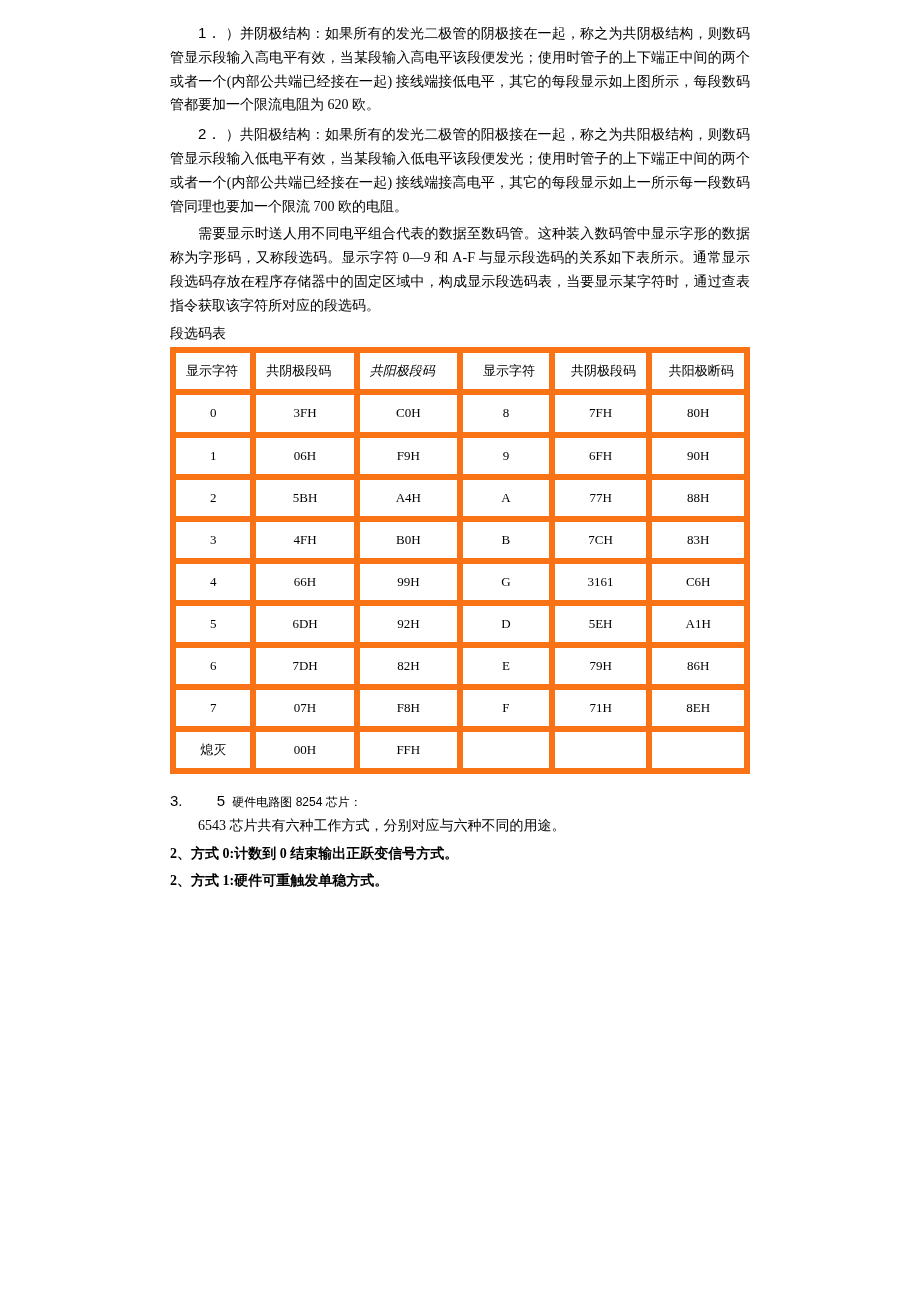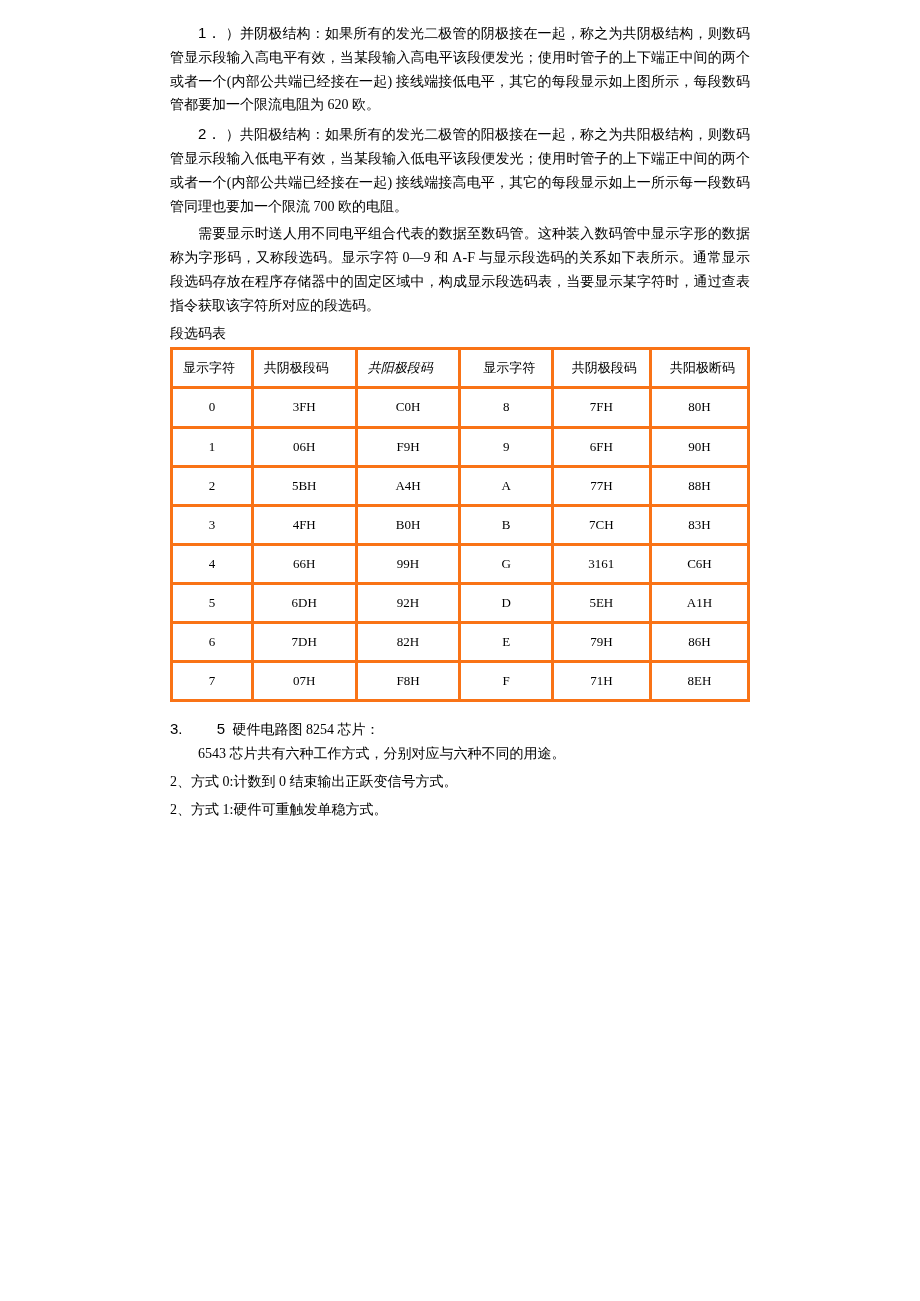--- a/index.html
+++ b/index.html
@@ -28,21 +28,21 @@
       margin-top: 2px;
       margin-bottom: 2px;
     }
     table {
       border-collapse: collapse;
       width: 100%;
       margin-bottom: 14px;
       table-layout: fixed;
     }
     th, td {
-      border: 3px solid #f97316;
+      border: 6px solid #f97316;
       padding: 7px 4px;
       font-size: 13px;
       font-family: "SimSun", "宋体", serif;
     }
     th {
       font-weight: normal;
       text-align: left;
       padding-left: 10px;
     }
     th.center, td {
@@ -53,36 +53,37 @@
     th:nth-child(3) { width: 18%; font-style: italic; }
     th:nth-child(4) { width: 16%; }
     th:nth-child(5) { width: 17%; }
     th:nth-child(6) { width: 17%; margin-left: 40px; }
     .sec3 {
       font-family: Arial, sans-serif;
       font-size: 15px;
       margin-top: 6px;
     }
     .sec3-inner {
-      font-family: Liberation Serif, serif;
-      font-size: 14px;
+      font-family: Liberation Sans, sans-serif;
+      font-size: 12px;
     }
     .sec5num {
       font-family: Arial, sans-serif;
       font-size: 15px;
       margin-left: 30px;
       margin-right: 4px;
     }
     .subline {
       text-indent: 2em;
       margin-bottom: 4px;
     }
     .leftline {
       margin-top: 4px;
       margin-bottom: 4px;
+      font-weight: bold;
     }
   </style>
 </head>
 <body>
 
 <div class="para indent">
   <span class="numlabel">1．</span><span>）并阴极结构：如果所有的发光二极管的阴极接在一起，称之为共阴极结构，则数码管显示段输入高电平有效，当某段输入高电平该段便发光；使用时管子的上下端正中间的两个或者一个(内部公共端已经接在一起) 接线端接低电平，其它的每段显示如上图所示，每段数码管都要加一个限流电阻为 620 欧。</span>
 </div>
 
 <div class="para indent">
@@ -164,20 +165,28 @@
         <td>86H</td>
       </tr>
       <tr>
         <td>7</td>
         <td>07H</td>
         <td>F8H</td>
         <td>F</td>
         <td>71H</td>
         <td>8EH</td>
       </tr>
+      <tr>
+        <td>熄灭</td>
+        <td>00H</td>
+        <td>FFH</td>
+        <td></td>
+        <td></td>
+        <td></td>
+      </tr>
     </tbody>
 </table>
 
 <div class="sec3">
   <span>3.</span>
   <span class="sec5num">5</span><span class="sec3-inner"> 硬件电路图 8254 芯片：</span>
 </div>
 <div class="subline">6543 芯片共有六种工作方式，分别对应与六种不同的用途。</div>
 <div class="leftline">2、方式 0:计数到 0 结束输出正跃变信号方式。</div>
 <div class="leftline">2、方式 1:硬件可重触发单稳方式。</div>

